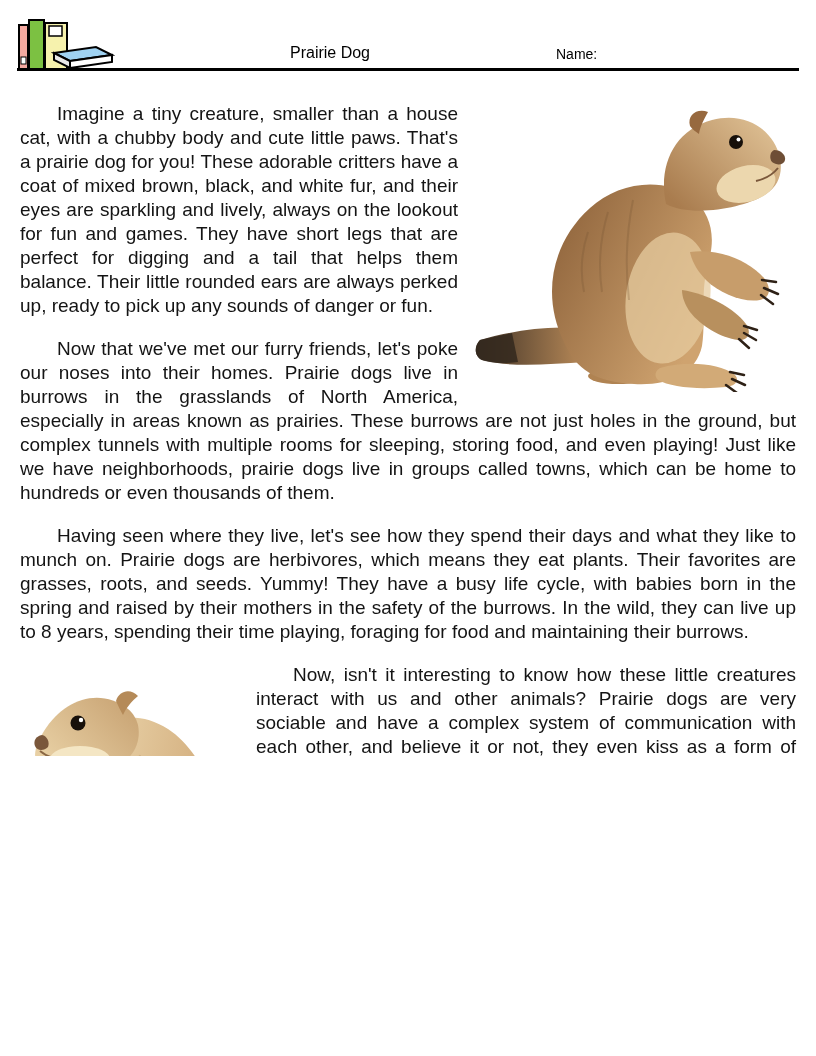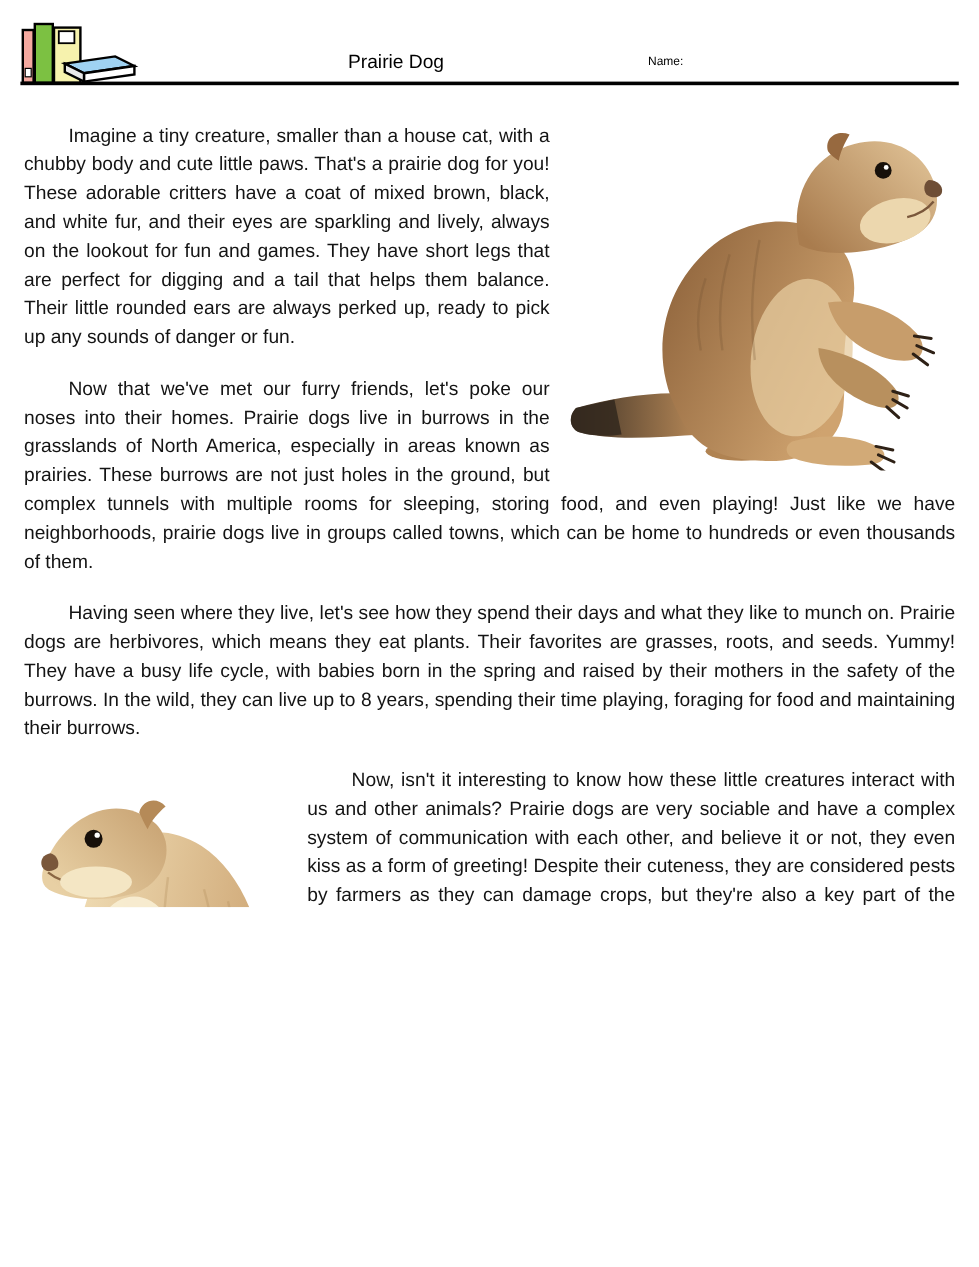--- a/index.html
+++ b/index.html
@@ -10,27 +10,27 @@
     font-family:"Liberation Sans",sans-serif;
     color:#111;
     overflow:hidden;
   }
   
   .logo{position:absolute;left:16px;top:13px;width:100px;height:57px;}
   .doc-title{
     position:absolute;left:0;top:44px;width:660px;
     text-align:center;font-size:16px;color:#000;
   }
-  .name-label{position:absolute;left:540px;top:46px;font-size:10px;color:#000;}
+  .name-label{position:absolute;left:556px;top:46px;font-size:14px;color:#000;}
   .header-rule{position:absolute;left:17px;right:17px;top:68px;height:3px;background:#000;}
   
   .article{position:absolute;left:20px;top:102px;width:776px;}
   .article p{
     margin:0 0 19px 0;
-    font-size:16px;line-height:24px;
+    font-size:19px;line-height:24px;
     text-align:justify;text-indent:37px;color:#141414;
   }
   .img-float-right{
     float:right;width:328px;height:290px;
     margin:0 0 8px 10px;
   }
   .img-float-left{
     float:left;width:220px;height:292px;
     margin:12px 16px 4px 0;
   }

